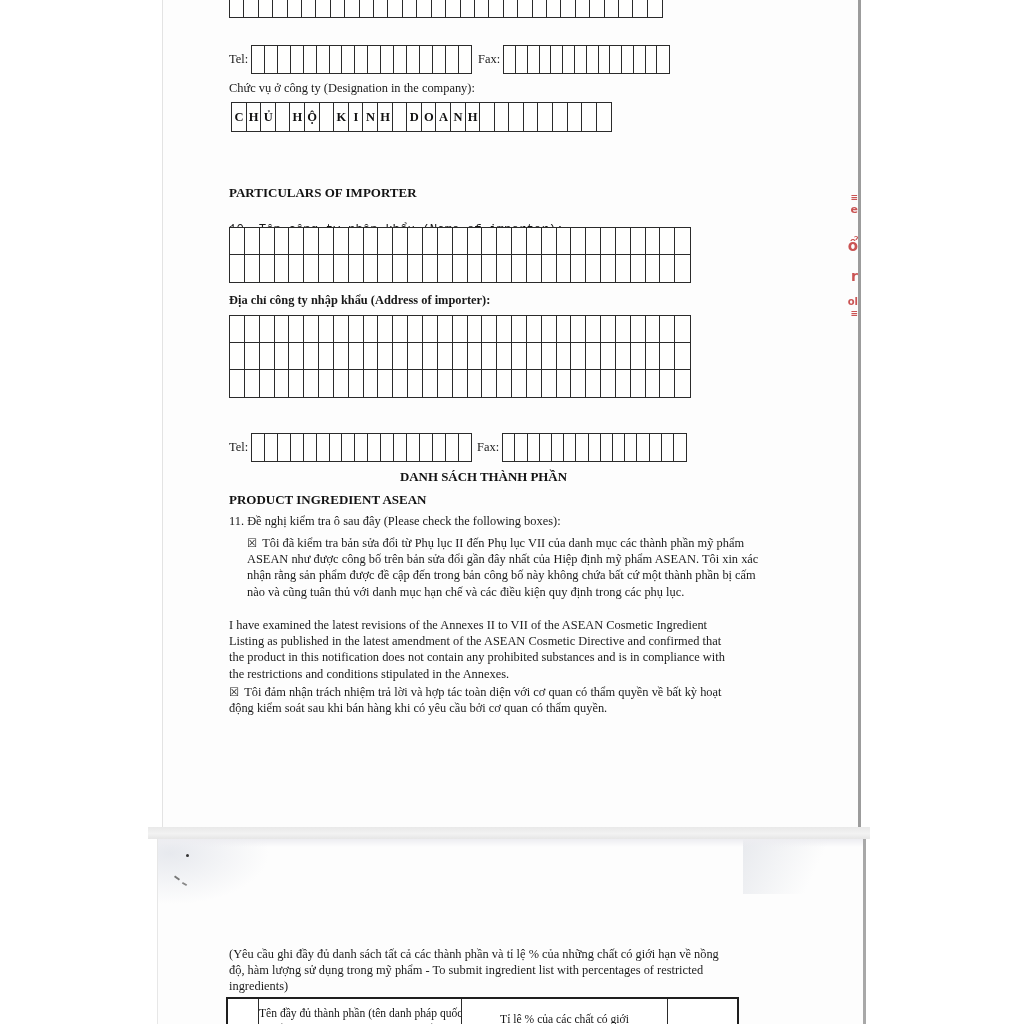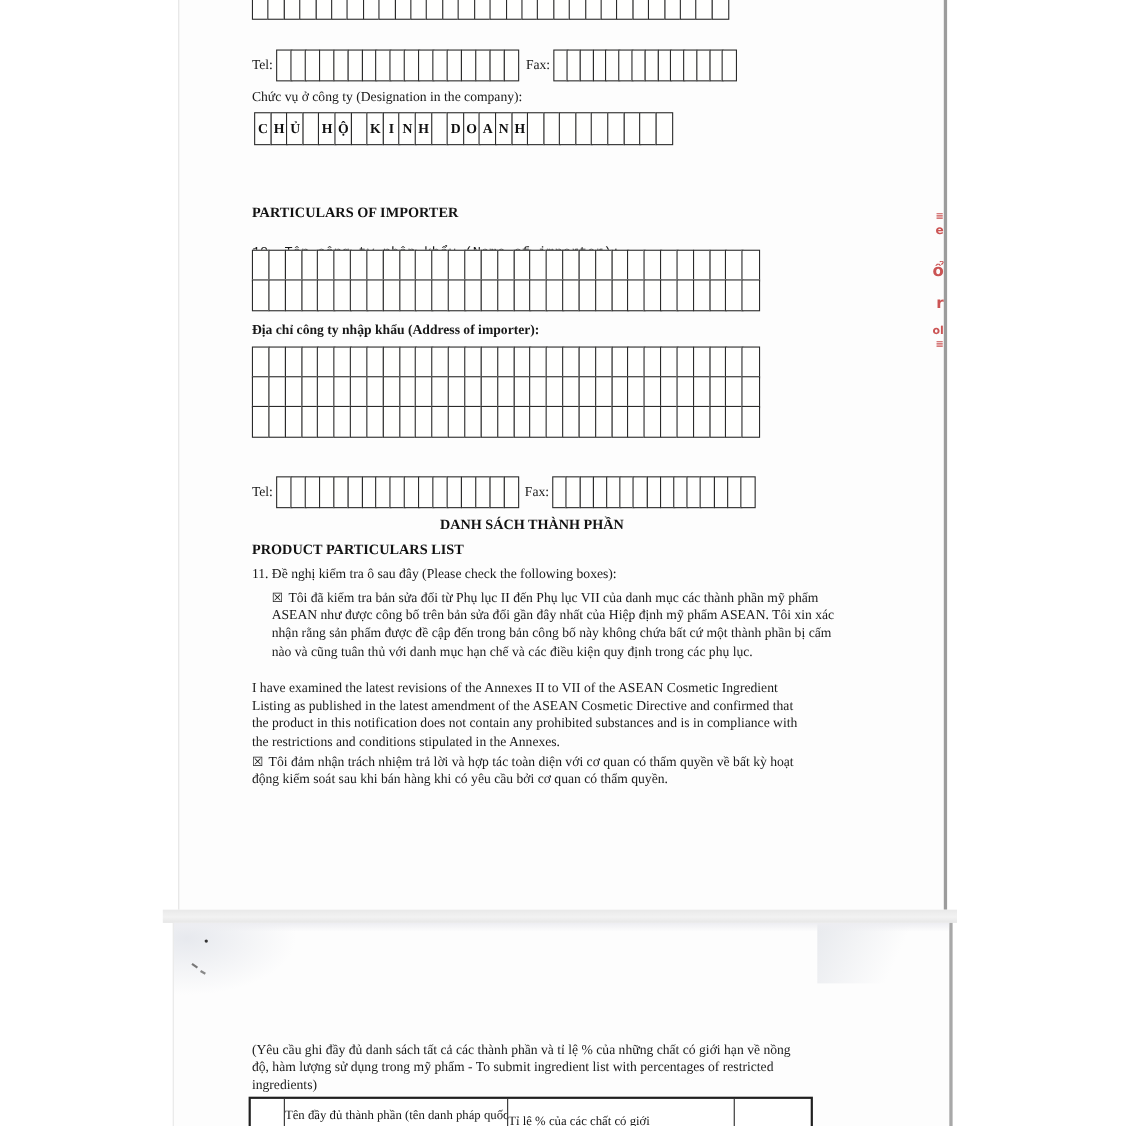--- a/index.html
+++ b/index.html
@@ -41,21 +41,21 @@
   
   .stamp-frag{
     position:absolute;right:0px;color:#c23737;font-weight:bold;
     font-family:"DejaVu Sans",sans-serif;filter:blur(.3px);opacity:.85;
     white-space:nowrap;
   }
   
   .ing-table{display:flex;box-sizing:border-box;border:2px solid #1f1f1f;background:#fff;}
   .ing-col{box-sizing:border-box;border-left:1.6px solid #2b2b2b;}
   .ing-col:first-child{border-left:none;}
-  .ing-hdr{font-size:11.6px;line-height:15.5px;white-space:nowrap;overflow:hidden;color:#161616;}
+  .ing-hdr{font-size:11.6px;line-height:15.5px;text-align:center;white-space:nowrap;overflow:hidden;color:#161616;}
   
   .artifact{position:absolute;pointer-events:none;}
 </style>
 </head>
 <body>
 
 <div class="page" id="page1">
 
   <div class="abs" style="left:66px;top:-13px;">
       <div class="grid-row">
@@ -381,21 +381,21 @@
           <div class="cell" style="width: 13.8px; height: 29px;"></div>
           <div class="cell" style="width: 13.8px; height: 29px;"></div>
           <div class="cell" style="width: 13.8px; height: 29px;"></div>
           <div class="cell" style="width: 13.8px; height: 29px;"></div>
           <div class="cell" style="width: 13.8px; height: 29px;"></div>
         </div>
       </div>
   </div>
 
   <div class="abs heading-vi center" style="left:66px;top:470px;width:509px;">DANH SÁCH THÀNH PHẦN</div>
-  <div class="abs heading-en" style="left:66px;top:492px;">PRODUCT PARTICULARS LIST</div>
+  <div class="abs heading-en" style="left:66px;top:492px;">PRODUCT INGREDIENT ASEAN</div>
   <div class="abs lbl" style="left:66px;top:514px;">11. Đề nghị kiểm tra ô sau đây (Please check the following boxes):</div>
 
   <div class="abs para" style="left:84px;top:535px;width:517px;">
     <span class="chk">☒</span>
     <span>Tôi đã kiểm tra bản sửa đổi từ Phụ lục II đến Phụ lục VII của danh mục các thành phần mỹ phẩm ASEAN như được công bố trên bản sửa đổi gần đây nhất của Hiệp định mỹ phẩm ASEAN. Tôi xin xác nhận rằng sản phẩm được đề cập đến trong bản công bố này không chứa bất cứ một thành phần bị cấm nào và cũng tuân thủ với danh mục hạn chế và các điều kiện quy định trong các phụ lục.</span>
   </div>
 
   <div class="abs para" style="left:66px;top:617px;width:505px;">I have examined the latest revisions of the Annexes II to VII of the ASEAN Cosmetic Ingredient Listing as published in the latest amendment of the ASEAN Cosmetic Directive and confirmed that the product in this notification does not contain any prohibited substances and is in compliance with the restrictions and conditions stipulated in the Annexes.</div>
 
   <div class="abs para" style="left:66px;top:684px;width:517px;">

